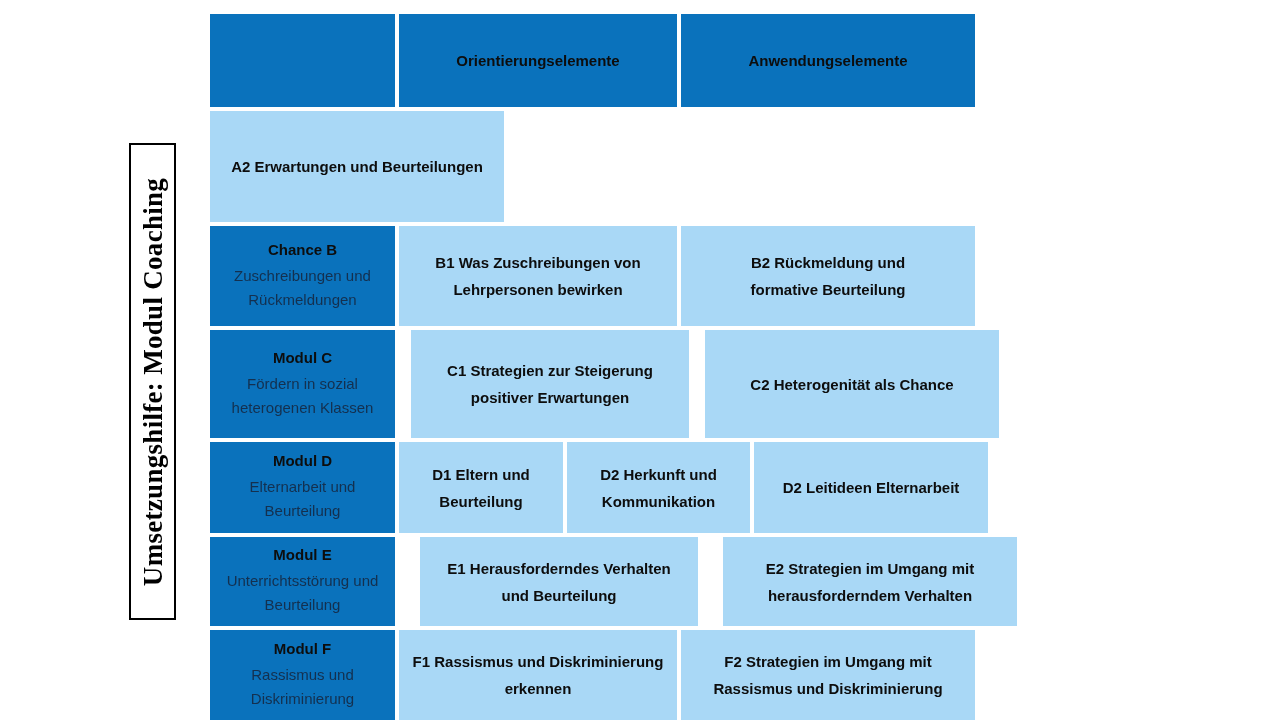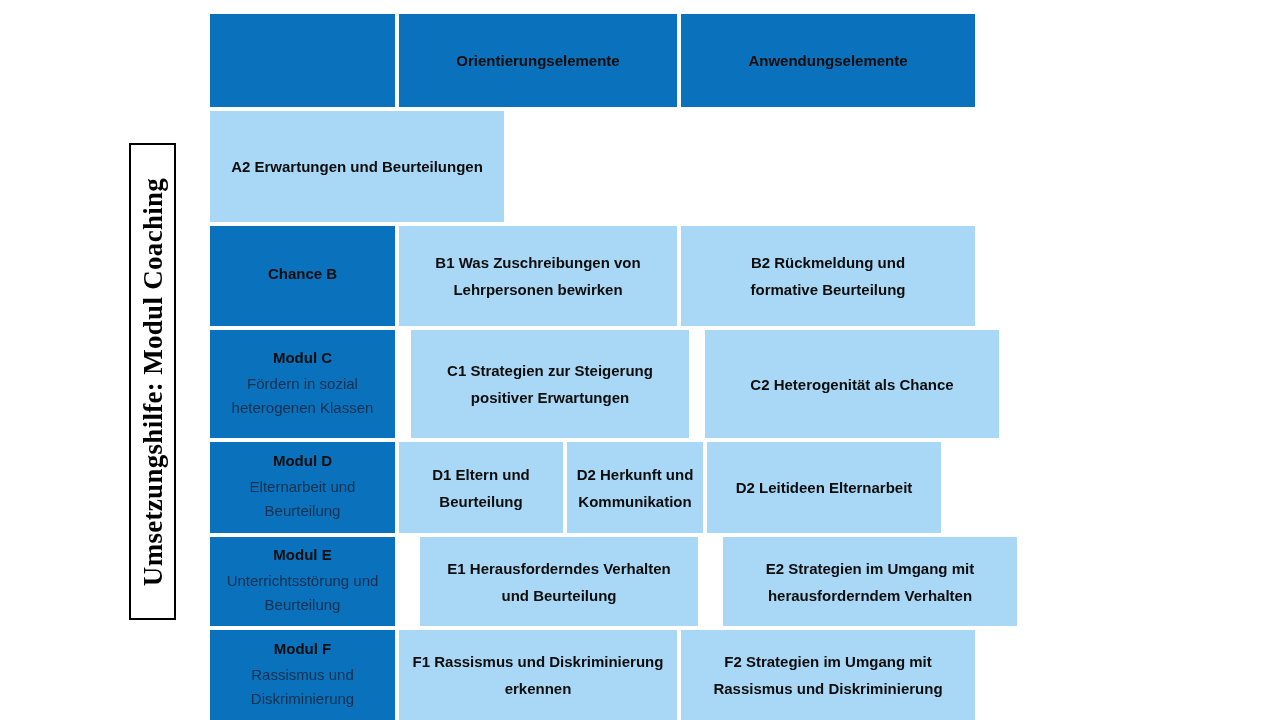--- a/index.html
+++ b/index.html
@@ -54,21 +54,21 @@
     text-align: center;
     box-sizing: border-box;
     flex: none;
   }
   .dark  { background: var(--dark-blue, #0a72bc); }
   .light { background: var(--light-blue, #a9d8f6); }
   .w1 { width: 185px; }
   .w2 { width: 278px; }
   .w3 { width: 294px; }
   .wd1 { width: 164px; }
-  .wd2 { width: 136px; }
+  .wd2 { width: 183px; }
   .wd3 { width: 234px; }
   .h-head { height: 93px; }
   .h-a { height: 111px; }
   .h-b { height: 100px; }
   .h-c { height: 108px; gap: 16px; }
   .h-d { height: 91px; }
   .h-e { height: 89px; gap: 25px; }
   .h-f { height: 90px; }
   .head-label {
     font-weight: bold;
@@ -122,20 +122,22 @@
 
     <div class="row h-a">
       <div class="cell light w3">
         <span class="cell-text">A2 Erwartungen und Beurteilungen</span>
       </div>
     </div>
 
     <div class="row h-b">
       <div class="cell dark w1">
         <span class="mod-title">Chance B</span>
+        <span class="mod-sub">Zuschreibungen und
+Rückmeldungen</span>
       </div>
       <div class="cell light w2">
         <span class="cell-text">B1 Was Zuschreibungen von
 Lehrpersonen bewirken</span>
       </div>
       <div class="cell light w3">
         <span class="cell-text">B2 Rückmeldung und
 formative Beurteilung</span>
       </div>
     </div>

